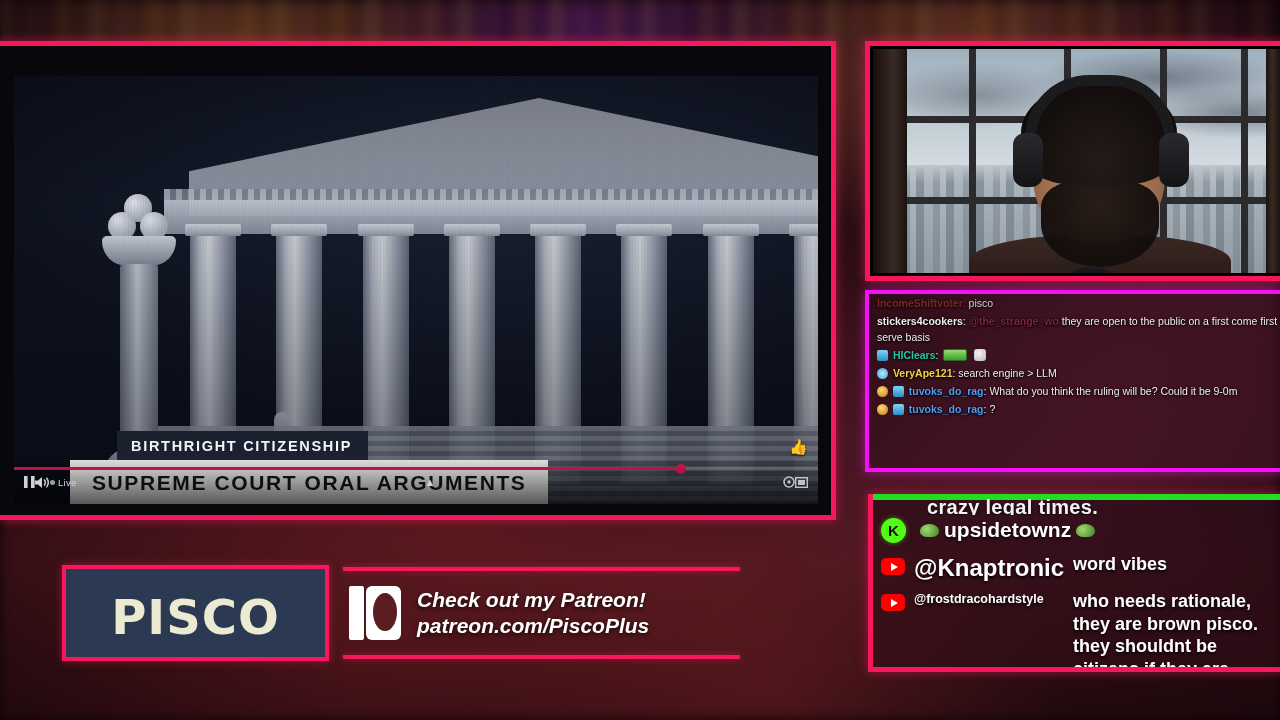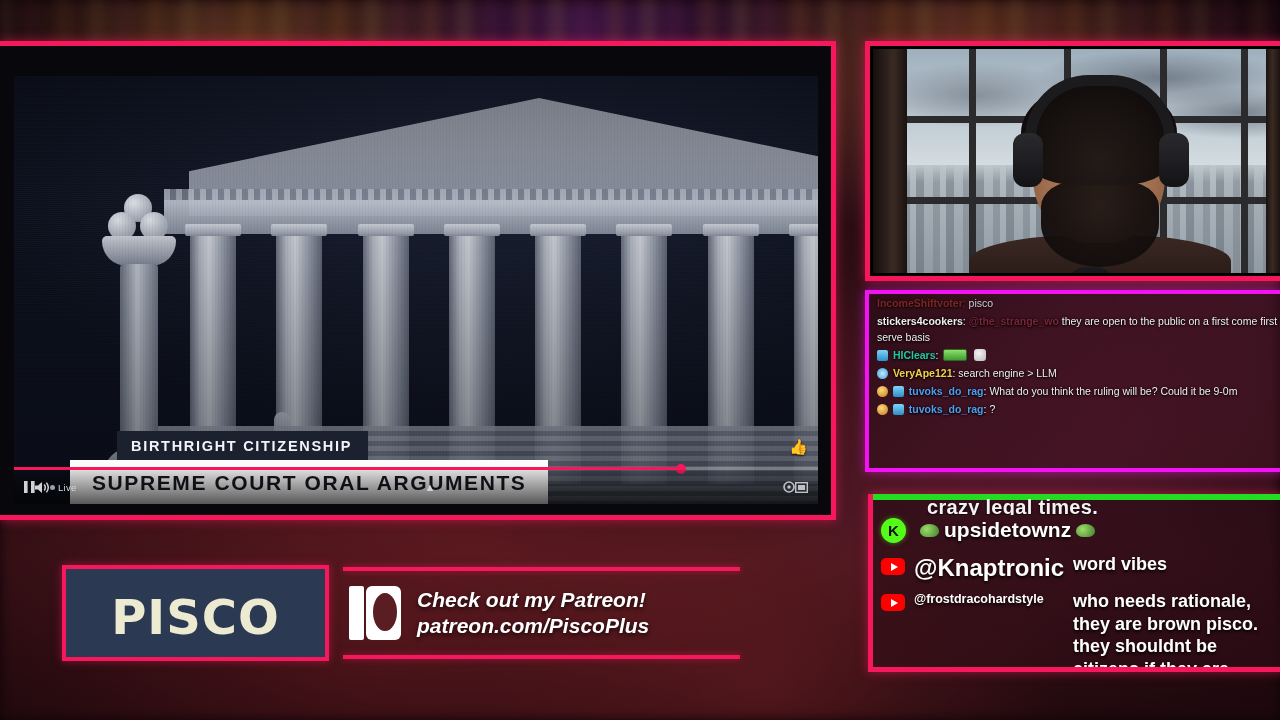--- a/index.html
+++ b/index.html
@@ -164,21 +164,21 @@
   }
   .progress-fill {
     position:absolute; left:0; top:0; height:100%; width:83%;
     background:#f6175c;
   }
   .progress-knob {
     position:absolute; left:83%; top:50%; width:10px; height:10px; margin:-5px 0 0 -5px;
     border-radius:50%; background:#f6175c;
   }
   .ctrl-bar {
-    position:absolute; left:0; right:0; bottom:0; height:34px;
+    position:absolute; left:0; right:0; bottom:0; height:44px;
     background: linear-gradient(180deg, rgba(0,0,0,.12), rgba(0,0,0,.65));
     display:flex; align-items:center; padding:0 10px;
     color:#e8e8ea;
   }
   .ctrl-bar .spacer { flex:1; }
   .ic { opacity:.9; display:inline-flex; align-items:center; }
   .live-tag { font-size:9.5px; color:#d6d6da; letter-spacing:.3px; display:flex; align-items:center; gap:3px; }
   .live-dot { width:5px; height:5px; border-radius:50%; background:#9aa0a6; display:inline-block; }
   .chev-up { color:#cfd2d6; font-size:11px; }
   .cursor-thumb { position:absolute; right:10px; bottom:48px; font-size:15px; color:#fff;

